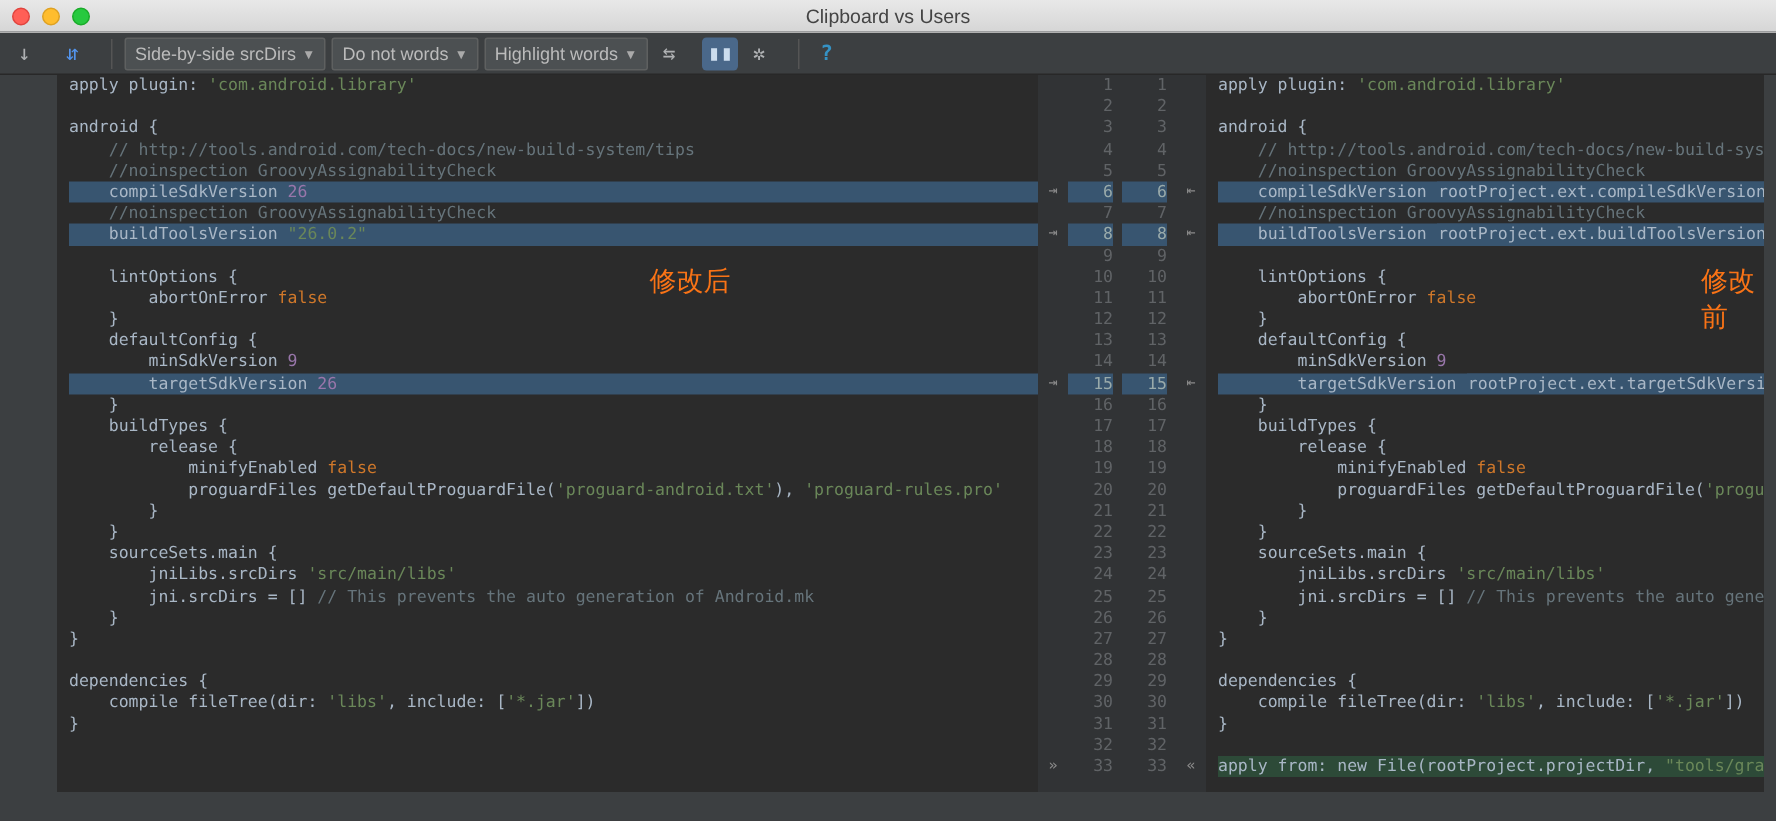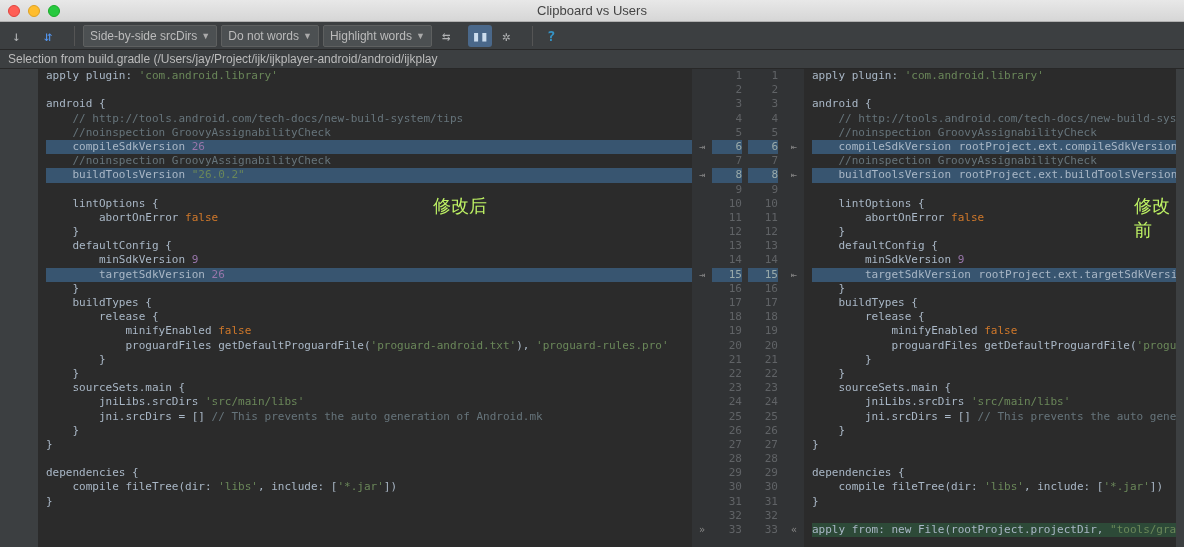--- a/index.html
+++ b/index.html
@@ -108,21 +108,21 @@
   }
   .code .row { height: 14.2px; }
   .k-keyword { color: #d0782a; text-align: right; }
   .k-string { color: #6a8759; }
   .k-lit { color: #9876aa; }
   .k-comment { color: #66747b; }
   .k-ident { color: #a9b7c6; }
   .k-boxed { background: #385570; padding: 0 1px; }
   .annot {
     position: absolute;
-    color: #bef264;
+    color: #f97316;
     font-family: "PingFang SC","Hiragino Sans GB",sans-serif;
     font-size: 18px;
     font-weight: 400;
     pointer-events: none;
   }
   .marker-col {
     width: 20px;
     background: #313335;
     position: relative;
   }
@@ -178,21 +178,20 @@
   <div class="tbtn icon">
       <span class="glyph">✲</span>
     </div>
   <div class="sep"></div>
   <div class="tbtn icon">
       <span class="help-icon">?</span>
     </div>
 </div>
 
 <div style="display:flex">
-  <div class="vheader" style="flex:1">Selection from build.gradle (/Users/jay/Project/ijk/ijkplayer-android/android/ijkplay</div>
 </div>
 
 <div class="panes">
 
   <div class="pane left">
     <div class="coderow-left">
       <div class="gutter-strip"></div>
       <div class="codearea">
         <div class="code" id="code-left"><div class="row" style=""><span class="k-ident">apply plugin: </span><span class="k-string">'com.android.library'</span></div><div class="row" style=""></div><div class="row" style="">android {</div><div class="row" style=""><span class="k-ident">    </span><span class="k-comment">// http://tools.android.com/tech-docs/new-build-system/tips</span></div><div class="row" style=""><span class="k-ident">    </span><span class="k-comment">//noinspection GroovyAssignabilityCheck</span></div><div class="row" style="background:#385570;"><span class="k-ident">    compileSdkVersion </span><span class="k-lit">26</span></div><div class="row" style=""><span class="k-ident">    </span><span class="k-comment">//noinspection GroovyAssignabilityCheck</span></div><div class="row" style="background:#385570;"><span class="k-ident">    buildToolsVersion </span><span class="k-string">"26.0.2"</span></div><div class="row" style=""></div><div class="row" style="">    lintOptions {</div><div class="row" style=""><span class="k-ident">        abortOnError </span><span class="k-keyword">false</span></div><div class="row" style="">    }</div><div class="row" style="">    defaultConfig {</div><div class="row" style=""><span class="k-ident">        minSdkVersion </span><span class="k-lit">9</span></div><div class="row" style="background:#385570;"><span class="k-ident">        targetSdkVersion </span><span class="k-lit">26</span></div><div class="row" style="">    }</div><div class="row" style="">    buildTypes {</div><div class="row" style="">        release {</div><div class="row" style=""><span class="k-ident">            minifyEnabled </span><span class="k-keyword">false</span></div><div class="row" style=""><span class="k-ident">            proguardFiles getDefaultProguardFile(</span><span class="k-string">'proguard-android.txt'</span><span class="k-ident">), </span><span class="k-string">'proguard-rules.pro'</span></div><div class="row" style="">        }</div><div class="row" style="">    }</div><div class="row" style="">    sourceSets.main {</div><div class="row" style=""><span class="k-ident">        jniLibs.srcDirs </span><span class="k-string">'src/main/libs'</span></div><div class="row" style=""><span class="k-ident">        jni.srcDirs = [] </span><span class="k-comment">// This prevents the auto generation of Android.mk</span></div><div class="row" style="">    }</div><div class="row" style="">}</div><div class="row" style=""></div><div class="row" style="">dependencies {</div><div class="row" style=""><span class="k-ident">    compile fileTree(dir: </span><span class="k-string">'libs'</span><span class="k-ident">, include: [</span><span class="k-string">'*.jar'</span><span class="k-ident">])</span></div><div class="row" style="">}</div><div class="row" style=""></div><div class="row" style=""></div></div>
         <div class="annot" style="top:125px; left:395px;">修改后</div>

